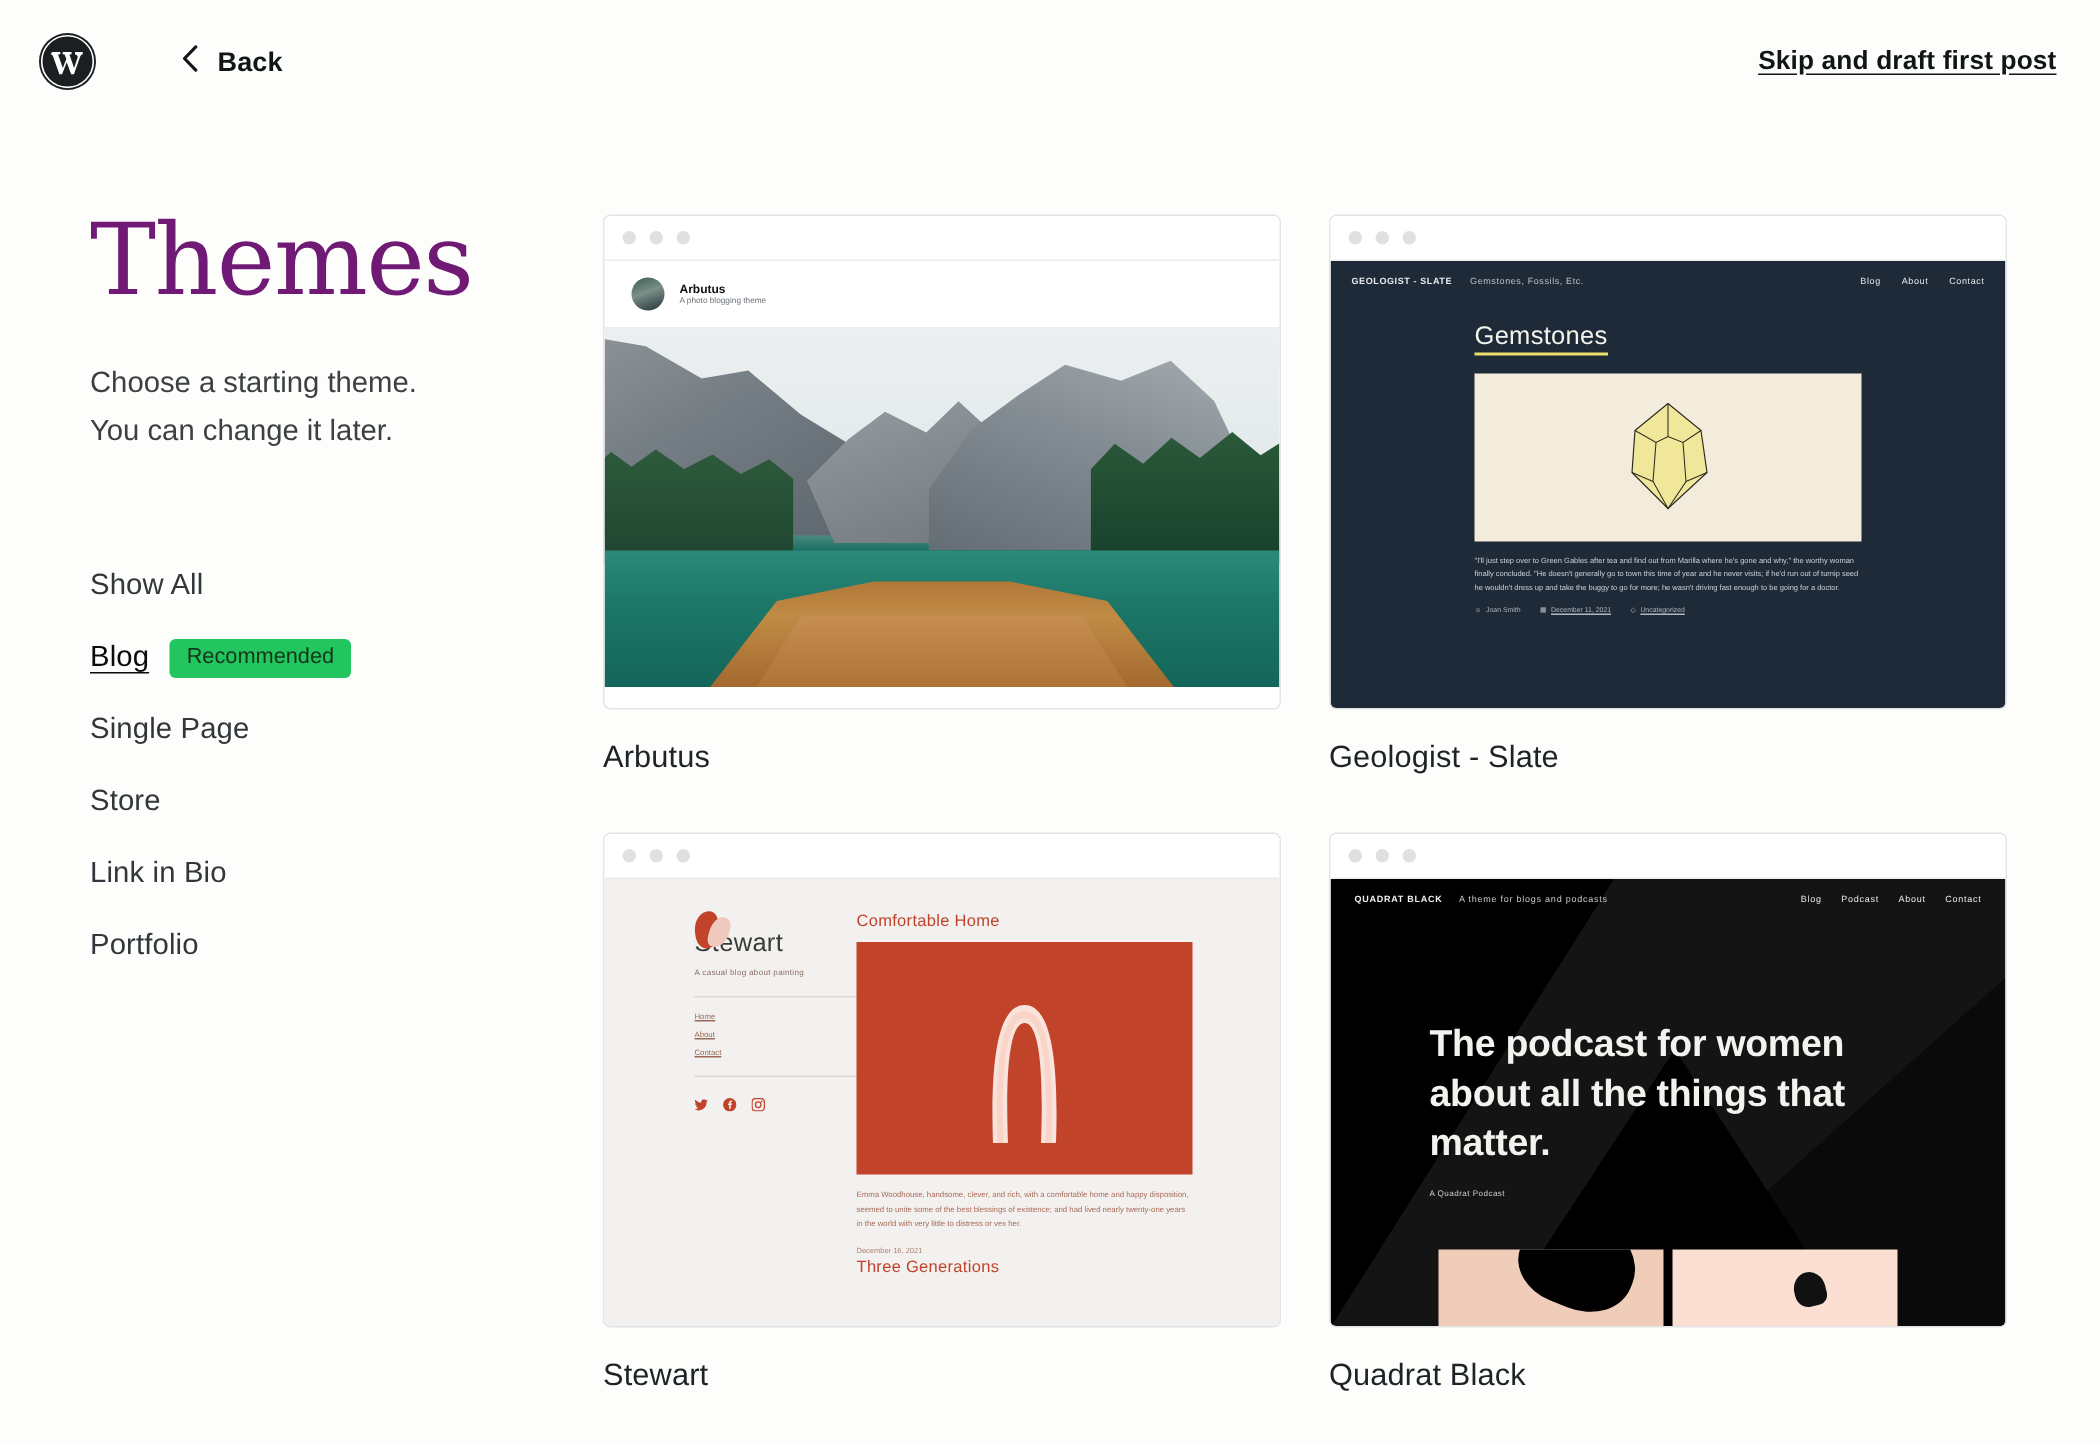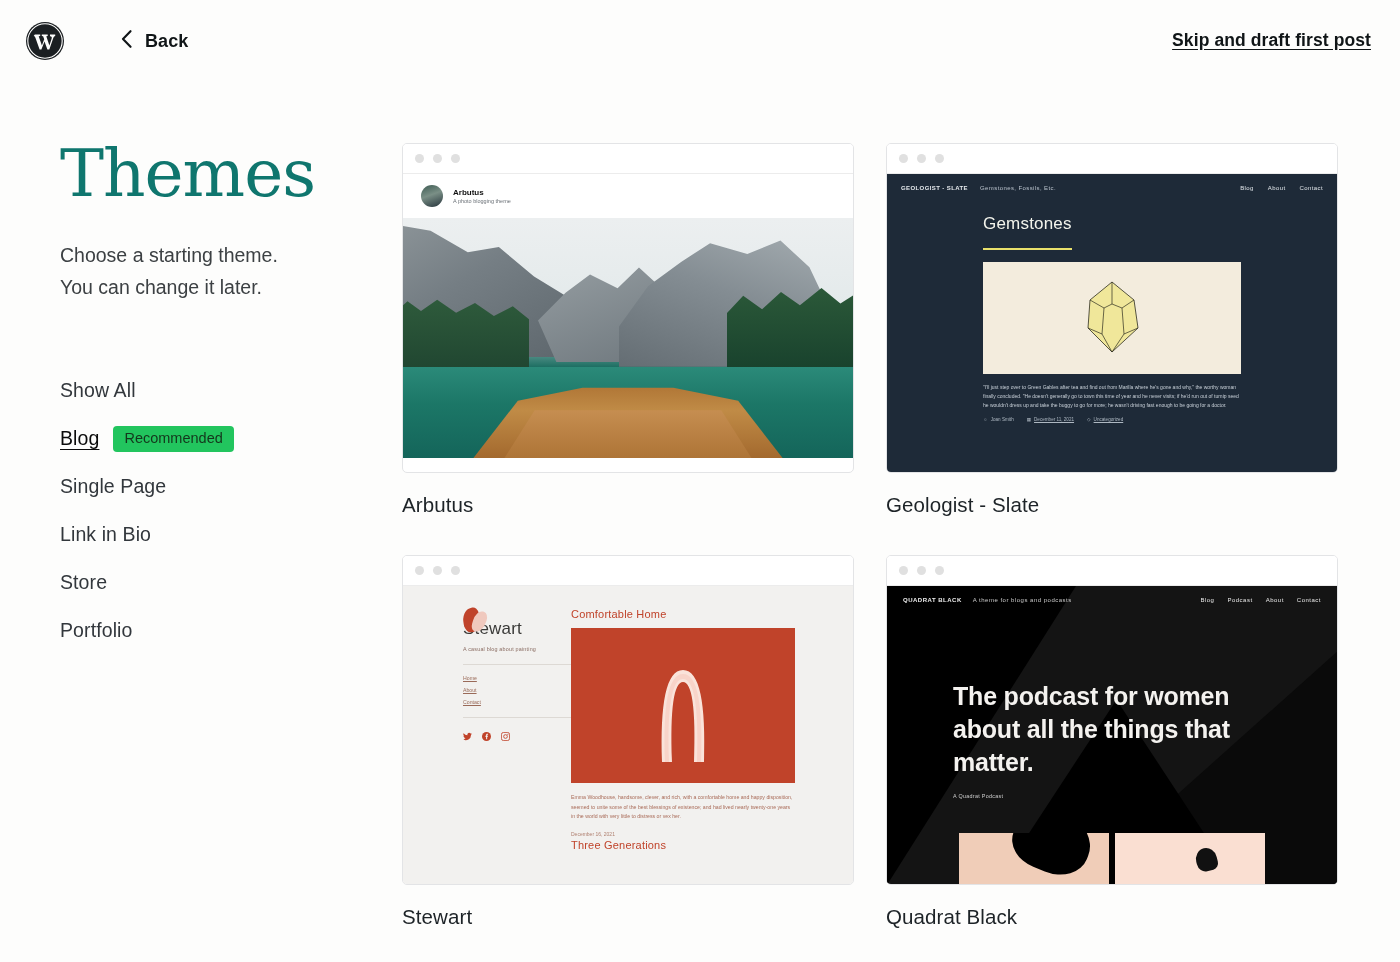--- a/index.html
+++ b/index.html
@@ -26,21 +26,21 @@
     position: absolute; right: 29px; top: 30px;
     font-size: 17.5px; color: #101517; text-decoration: underline;
     text-underline-offset: 3px; cursor: pointer; letter-spacing: .1px;
   }
 
   
   .side { position: absolute; left: 60px; top: 140px; width: 320px; }
   .side h1 {
     font-family: "DejaVu Serif", serif;
     font-size: 66px; font-weight: 400; line-height: 1.02;
-    letter-spacing: -1px; color: #0f766e;
+    letter-spacing: -1px; color: #701a75;
   }
   .side .lede {
     margin-top: 33px; font-size: 19.5px; line-height: 1.63;
     color: #3c4043; max-width: 260px;
   }
   .filters { margin-top: 63px; }
   .filter {
     display: flex; align-items: center; gap: 14px;
     height: 48px; font-size: 19.5px; color: #32373c; cursor: pointer;
   }
@@ -113,21 +113,21 @@
 
   
   .geo { height: 100%; background: #1e2a38; position: relative; }
   .geo-nav { height: 28px; display:flex; align-items:center; padding: 0 14px;
              font-size: 6px; color: #e6eaee; letter-spacing: .4px; }
   .geo-brand { font-weight: 700; }
   .geo-tag { margin-left: 12px; font-weight: 400; color: #b9c2cc; }
   .geo-links { margin-left: auto; display: flex; gap: 14px; color: #e1e6ea; }
   .geo-body { padding: 12px 96px 0; }
   .geo-h { font-size: 17px; color: #f3f4ec; font-weight: 400; letter-spacing: .2px;
-           display:inline-block; border-bottom: 2px solid #e9e06b; padding-bottom: 14px; }
+           display:inline-block; border-bottom: 2px solid #e9e06b; padding-bottom: 1px; }
   .geo-img { margin-top: 12px; height: 112px; background: #f3ecdd;
              display:flex; align-items:center; justify-content:center; }
   .gem { width: 64px; height: 80px; }
   .geo-p { margin-top: 9px; font-size: 5px; line-height: 1.75; color: #c8d0d8; }
   .geo-meta { margin-top: 8px; display:flex; gap: 13px; font-size: 4.6px; color:#aeb8c2; }
   .geo-meta span i { font-style: normal; margin-right: 3px; }
   .geo-meta .lnk { text-decoration: underline; }
 
   
   .stw { height: 100%; background: #f2f1ef; display: flex; padding: 22px 0 0 0; }
@@ -216,24 +216,24 @@
       <span class="lab">Show All</span>
     </div>
     <div class="filter active">
       <span class="lab">Blog</span>
       <span class="badge">Recommended</span>
     </div>
     <div class="filter">
       <span class="lab">Single Page</span>
     </div>
     <div class="filter">
+      <span class="lab">Store</span>
+    </div>
+    <div class="filter">
       <span class="lab">Link in Bio</span>
-    </div>
-    <div class="filter">
-      <span class="lab">Store</span>
     </div>
     <div class="filter">
       <span class="lab">Portfolio</span>
     </div>
   </div>
 </div>
 
 <div class="grid">
 
   <div class="card">

